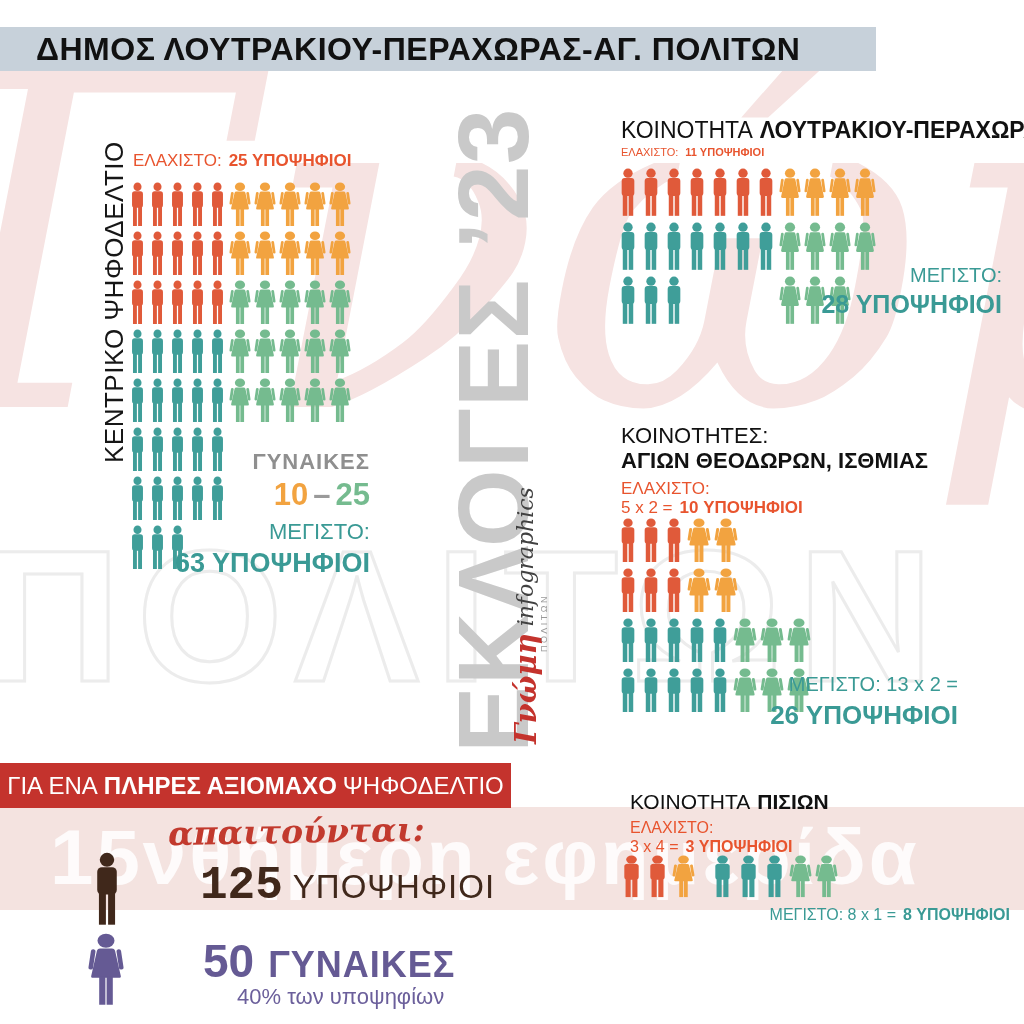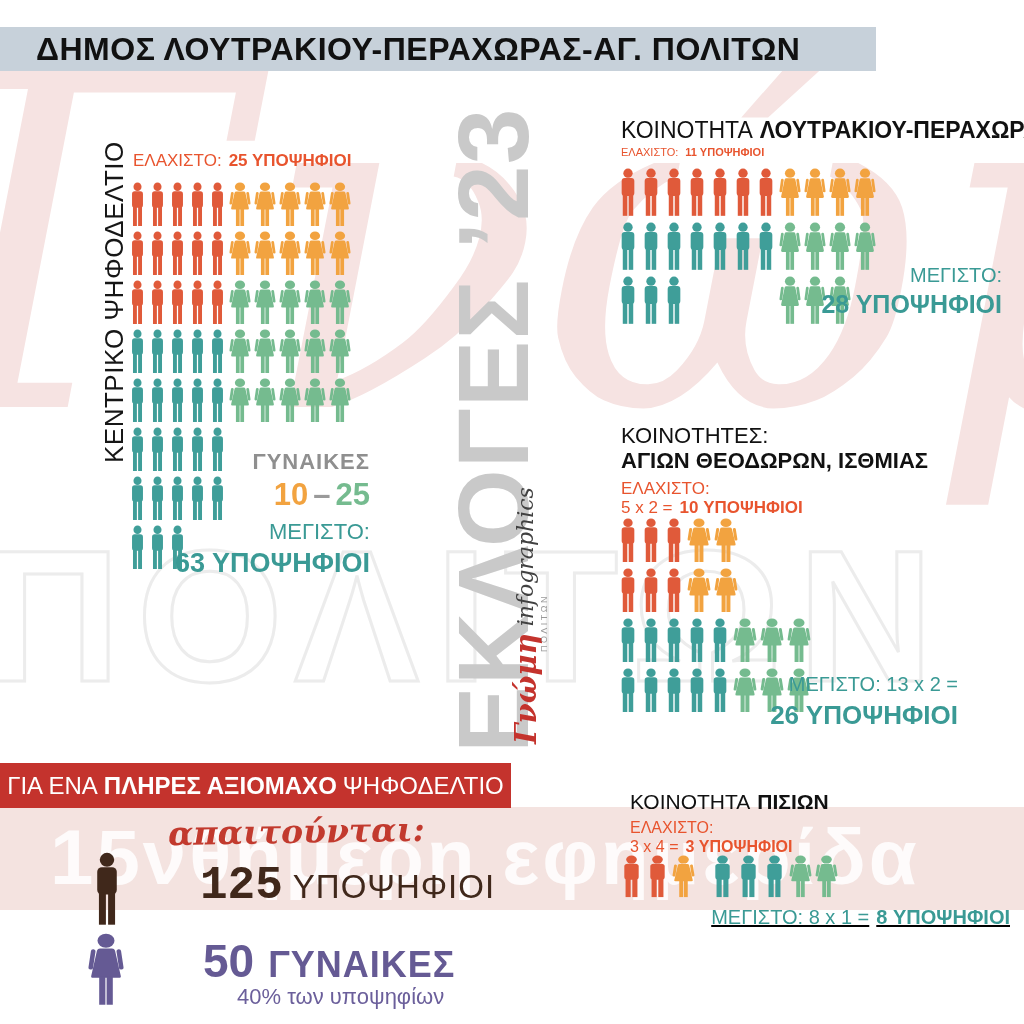--- a/index.html
+++ b/index.html
@@ -49,21 +49,21 @@
   .women-word{font-size:22px;font-weight:bold;color:#8f8f8f;letter-spacing:1px;}
   .women-range{font-size:31px;font-weight:bold;margin-top:2px;}
   .w-min{color:var(--c-yellow);} .w-sep{color:#9a9a9a;margin:0 5px;} .w-max{color:var(--c-green);}
   .max-block{text-align:right;white-space:nowrap;}
   .central-max{right:654px;top:519px;}
   .central-max .l1{font-size:22px;} .central-max .l2{font-size:27px;margin-top:3px;}
   .rt-max{right:22px;top:264px;}
   .rt-max .l1{font-size:20px;} .rt-max .l2{font-size:25px;margin-top:3px;}
   .rm-max{right:66px;top:673px;}
   .rm-max .l1{font-size:20px;} .rm-max .l2{font-size:26px;margin-top:4px;}
-  .pi-max{right:14px;top:906px;font-size:20px;white-space:nowrap;text-decoration:underline;}
+  .pi-max{right:14px;top:906px;font-size:16px;white-space:nowrap;}
   
   .pict{display:flex;flex-direction:column;}
   .prow{display:flex;align-items:flex-end;}
   .p{display:block;}
   .p svg{display:block;width:100%;height:100%;}
   .pm{width:var(--mw);height:var(--ph);margin-right:1px;}
   .pf{width:var(--fw);height:var(--ph);margin-right:1px;}
   .pgap{height:1px;}
   .central-grid{left:128px;top:182px;--mw:19px;--fw:24px;--ph:46px;row-gap:3px;}
   .rt-grid{left:617px;top:168px;--mw:22px;--fw:24px;--ph:50px;row-gap:4px;}

